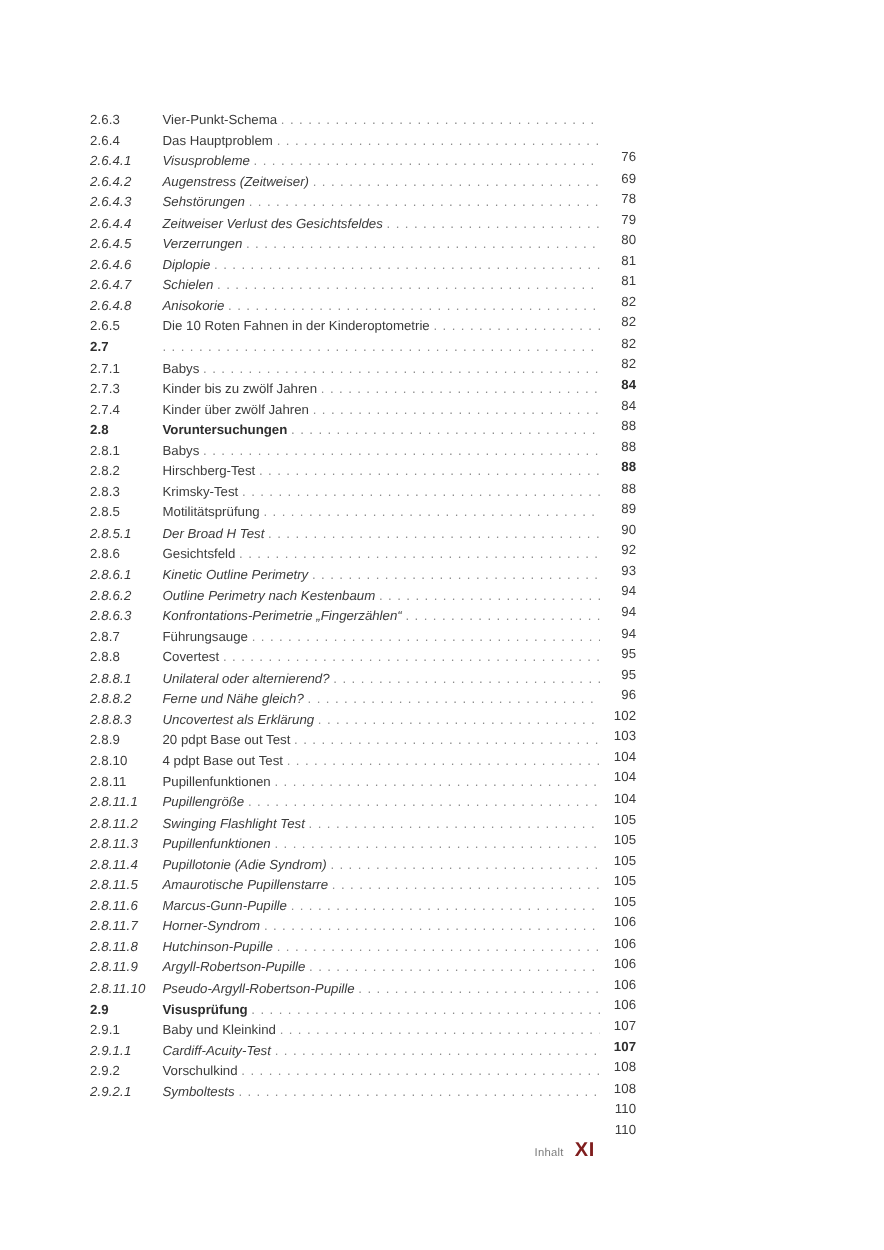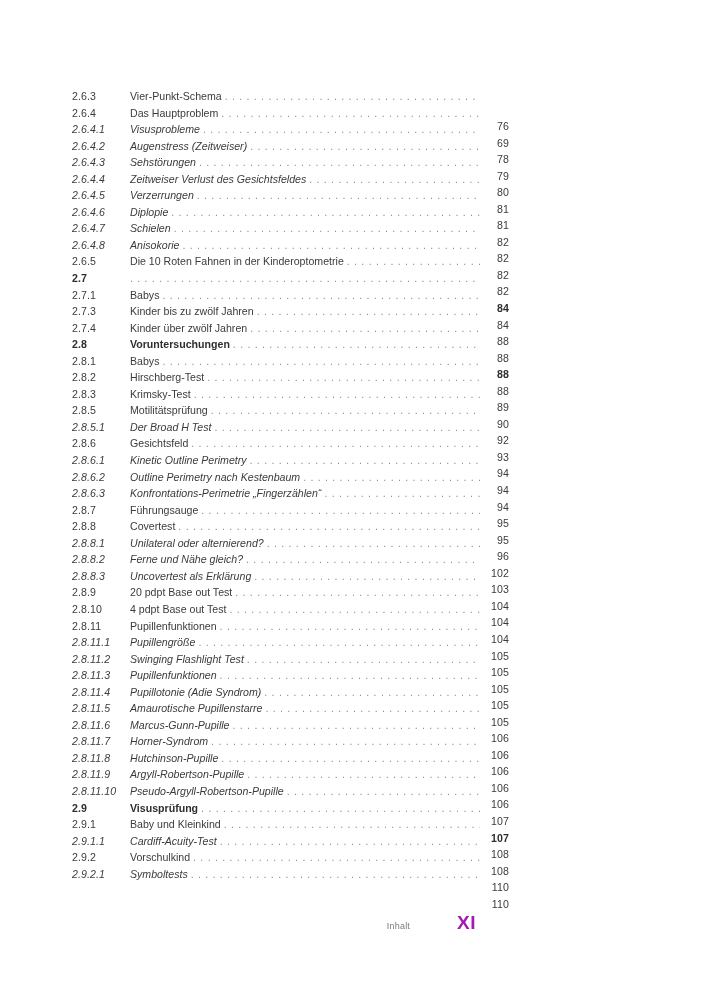--- a/index.html
+++ b/index.html
@@ -100,26 +100,25 @@
     display: flex;
     align-items: baseline;
     gap: 9px;
   }
   #footer-label {
     font-size: 9px;
     color: #7b7b7b;
     letter-spacing: 0.2px;
   }
   #footer-pageno {
-    font-size: 19px;
+    font-size: 16px;
     font-weight: bold;
-    color: #a21caf;
+    color: #7f1d1d;
     letter-spacing: 0.5px;
     line-height: 1;
-    margin-left: 38px;
   }
 </style>
 </head>
 <body>
 
 <div id="toc-page">
 
   <div id="toc-list">
       <div class="toc-row lvl-regular">
         <span class="toc-num">2.6.3</span>

